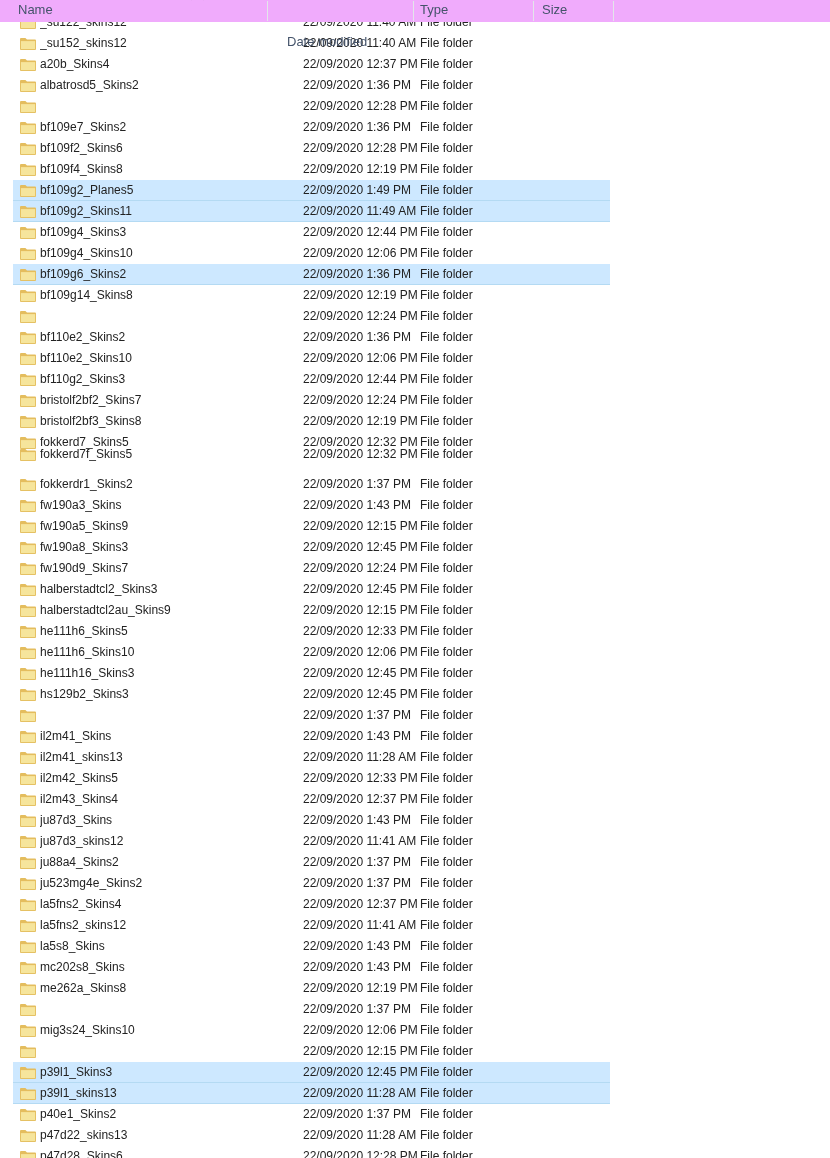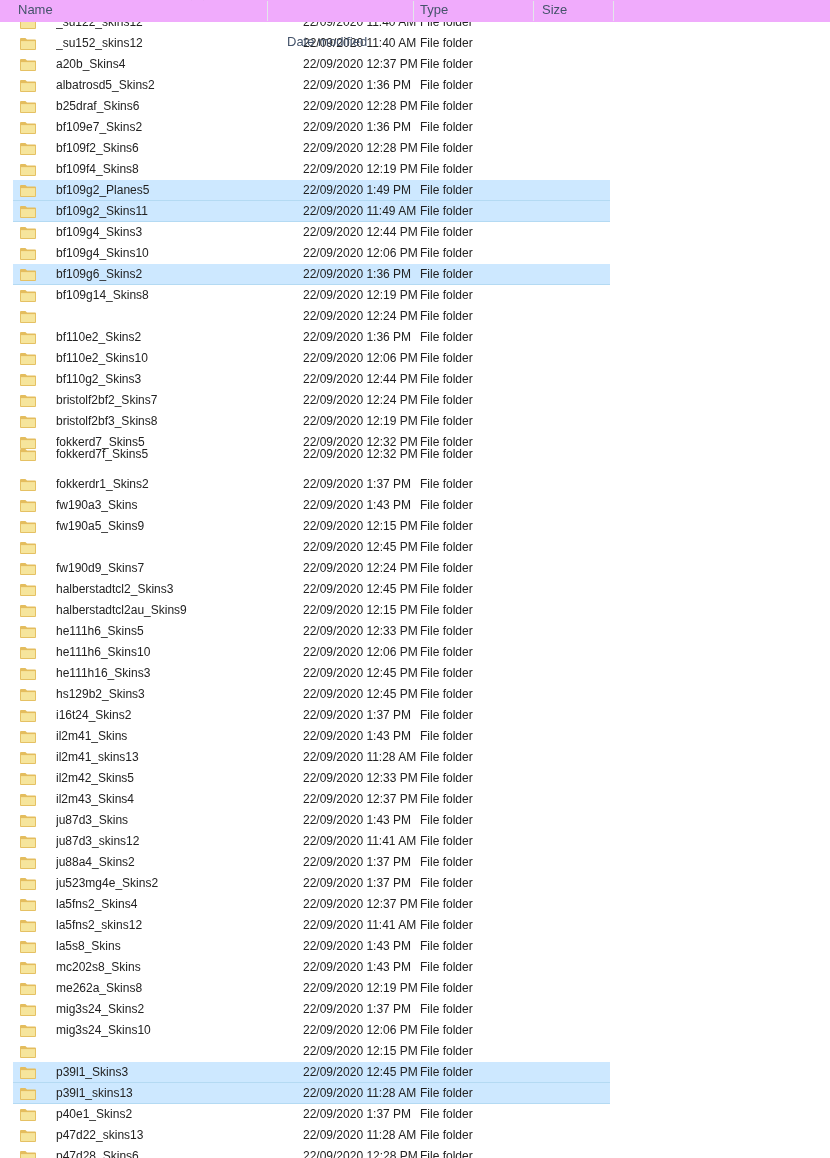--- a/index.html
+++ b/index.html
@@ -18,21 +18,21 @@
     font-size:12px;color:var(--row-text,#222);
     line-height:21px;white-space:nowrap;cursor:default;
   }
   .row.selected{
     background:var(--sel,#cde8ff);
     box-shadow:inset 0 -1px 0 var(--sel-divider,#b4daf3);
   }
   .row .icon{position:absolute;left:7px;top:4px;width:16px;height:13px;display:block;}
   .row .icon svg{display:block;width:16px;height:13px;}
   .cell{position:absolute;top:0;overflow:hidden;}
-  .cell.name{left:27px;width:228px;margin-left:16px;}
+  .cell.name{left:27px;width:228px;}
   .cell.date{left:262px;width:135px;margin-left:28px;}
   .cell.type{left:407px;width:110px;}
 
   
   .header{
     position:absolute;left:0;top:0;width:830px;height:22px;
     background:#f0abfc;z-index:2;
     font-size:13px;color:var(--header-text,#44536a);
   }
   .header .col{position:absolute;top:0;height:22px;line-height:20px;cursor:default;}
@@ -100,21 +100,20 @@
     <span class="cell date">22/09/2020 1:36 PM</span>
     <span class="cell type">File folder</span>
   </div>
       <div class="row" style="top: 96px;">
     <span class="icon">
       <svg viewBox="0 0 16 13">
         <path class="f-back" d="M0 2 Q0 1 1 1 H5.4 L7 2.6 H15 Q16 2.6 16 3.6 V12 Q16 13 15 13 H1 Q0 13 0 12 Z" fill="#e4bd5e"></path>
         <path class="f-front" d="M0.9 4.1 H15.1 V12.1 H0.9 Z" fill="#f6e59c"></path>
       </svg>
     </span>
-    <span class="cell name">b25draf_Skins6</span>
     <span class="cell date">22/09/2020 12:28 PM</span>
     <span class="cell type">File folder</span>
   </div>
       <div class="row" style="top: 117px;">
     <span class="icon">
       <svg viewBox="0 0 16 13">
         <path class="f-back" d="M0 2 Q0 1 1 1 H5.4 L7 2.6 H15 Q16 2.6 16 3.6 V12 Q16 13 15 13 H1 Q0 13 0 12 Z" fill="#e4bd5e"></path>
         <path class="f-front" d="M0.9 4.1 H15.1 V12.1 H0.9 Z" fill="#f6e59c"></path>
       </svg>
     </span>
@@ -330,20 +329,21 @@
     <span class="cell date">22/09/2020 12:15 PM</span>
     <span class="cell type">File folder</span>
   </div>
       <div class="row" style="top: 537px;">
     <span class="icon">
       <svg viewBox="0 0 16 13">
         <path class="f-back" d="M0 2 Q0 1 1 1 H5.4 L7 2.6 H15 Q16 2.6 16 3.6 V12 Q16 13 15 13 H1 Q0 13 0 12 Z" fill="#e4bd5e"></path>
         <path class="f-front" d="M0.9 4.1 H15.1 V12.1 H0.9 Z" fill="#f6e59c"></path>
       </svg>
     </span>
+    <span class="cell name">fw190a8_Skins3</span>
     <span class="cell date">22/09/2020 12:45 PM</span>
     <span class="cell type">File folder</span>
   </div>
       <div class="row" style="top: 558px;">
     <span class="icon">
       <svg viewBox="0 0 16 13">
         <path class="f-back" d="M0 2 Q0 1 1 1 H5.4 L7 2.6 H15 Q16 2.6 16 3.6 V12 Q16 13 15 13 H1 Q0 13 0 12 Z" fill="#e4bd5e"></path>
         <path class="f-front" d="M0.9 4.1 H15.1 V12.1 H0.9 Z" fill="#f6e59c"></path>
       </svg>
     </span>
@@ -417,21 +417,20 @@
     <span class="cell date">22/09/2020 12:45 PM</span>
     <span class="cell type">File folder</span>
   </div>
       <div class="row" style="top: 705px;">
     <span class="icon">
       <svg viewBox="0 0 16 13">
         <path class="f-back" d="M0 2 Q0 1 1 1 H5.4 L7 2.6 H15 Q16 2.6 16 3.6 V12 Q16 13 15 13 H1 Q0 13 0 12 Z" fill="#e4bd5e"></path>
         <path class="f-front" d="M0.9 4.1 H15.1 V12.1 H0.9 Z" fill="#f6e59c"></path>
       </svg>
     </span>
-    <span class="cell name">i16t24_Skins2</span>
     <span class="cell date">22/09/2020 1:37 PM</span>
     <span class="cell type">File folder</span>
   </div>
       <div class="row" style="top: 726px;">
     <span class="icon">
       <svg viewBox="0 0 16 13">
         <path class="f-back" d="M0 2 Q0 1 1 1 H5.4 L7 2.6 H15 Q16 2.6 16 3.6 V12 Q16 13 15 13 H1 Q0 13 0 12 Z" fill="#e4bd5e"></path>
         <path class="f-front" d="M0.9 4.1 H15.1 V12.1 H0.9 Z" fill="#f6e59c"></path>
       </svg>
     </span>
@@ -571,21 +570,20 @@
     <span class="cell date">22/09/2020 12:19 PM</span>
     <span class="cell type">File folder</span>
   </div>
       <div class="row" style="top: 999px;">
     <span class="icon">
       <svg viewBox="0 0 16 13">
         <path class="f-back" d="M0 2 Q0 1 1 1 H5.4 L7 2.6 H15 Q16 2.6 16 3.6 V12 Q16 13 15 13 H1 Q0 13 0 12 Z" fill="#e4bd5e"></path>
         <path class="f-front" d="M0.9 4.1 H15.1 V12.1 H0.9 Z" fill="#f6e59c"></path>
       </svg>
     </span>
-    <span class="cell name">mig3s24_Skins2</span>
     <span class="cell date">22/09/2020 1:37 PM</span>
     <span class="cell type">File folder</span>
   </div>
       <div class="row" style="top: 1020px;">
     <span class="icon">
       <svg viewBox="0 0 16 13">
         <path class="f-back" d="M0 2 Q0 1 1 1 H5.4 L7 2.6 H15 Q16 2.6 16 3.6 V12 Q16 13 15 13 H1 Q0 13 0 12 Z" fill="#e4bd5e"></path>
         <path class="f-front" d="M0.9 4.1 H15.1 V12.1 H0.9 Z" fill="#f6e59c"></path>
       </svg>
     </span>

